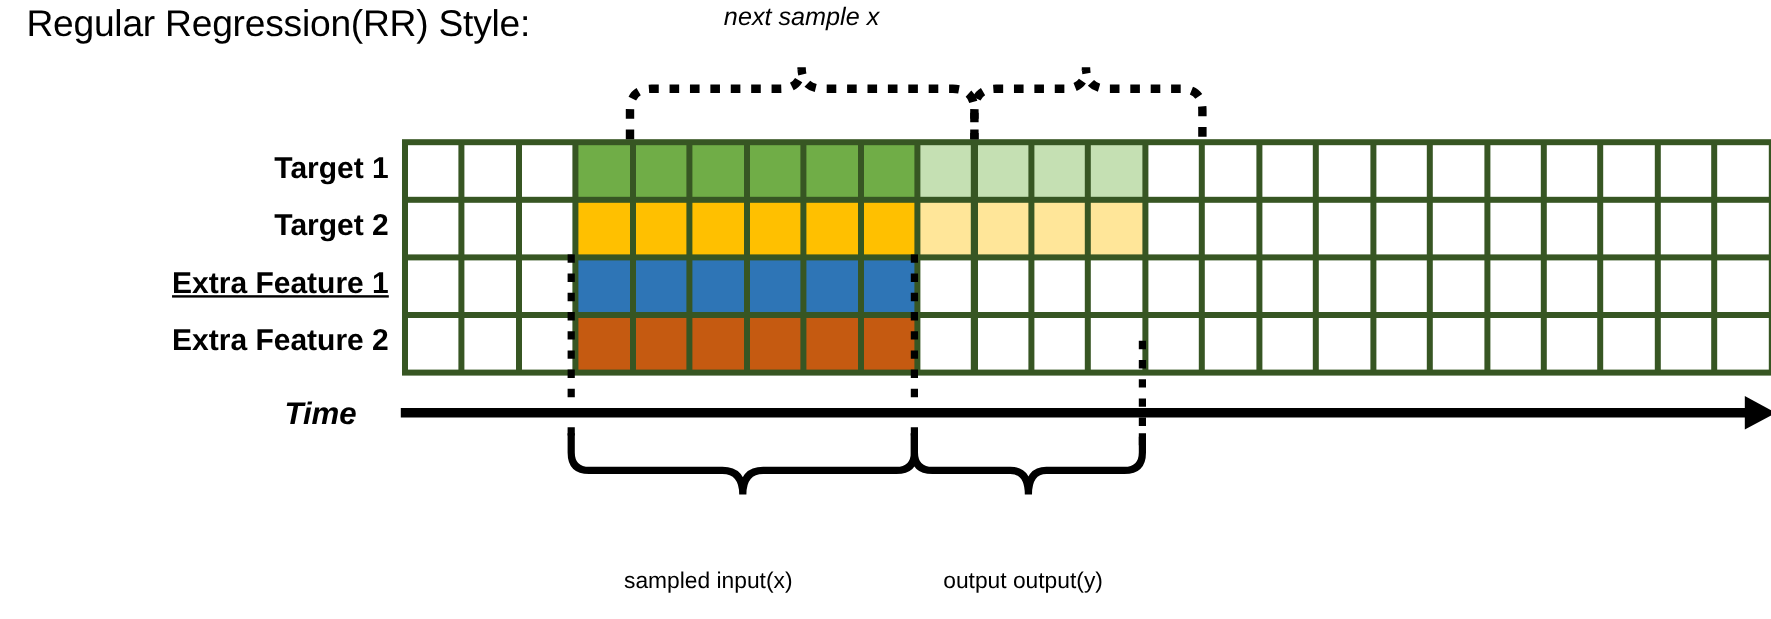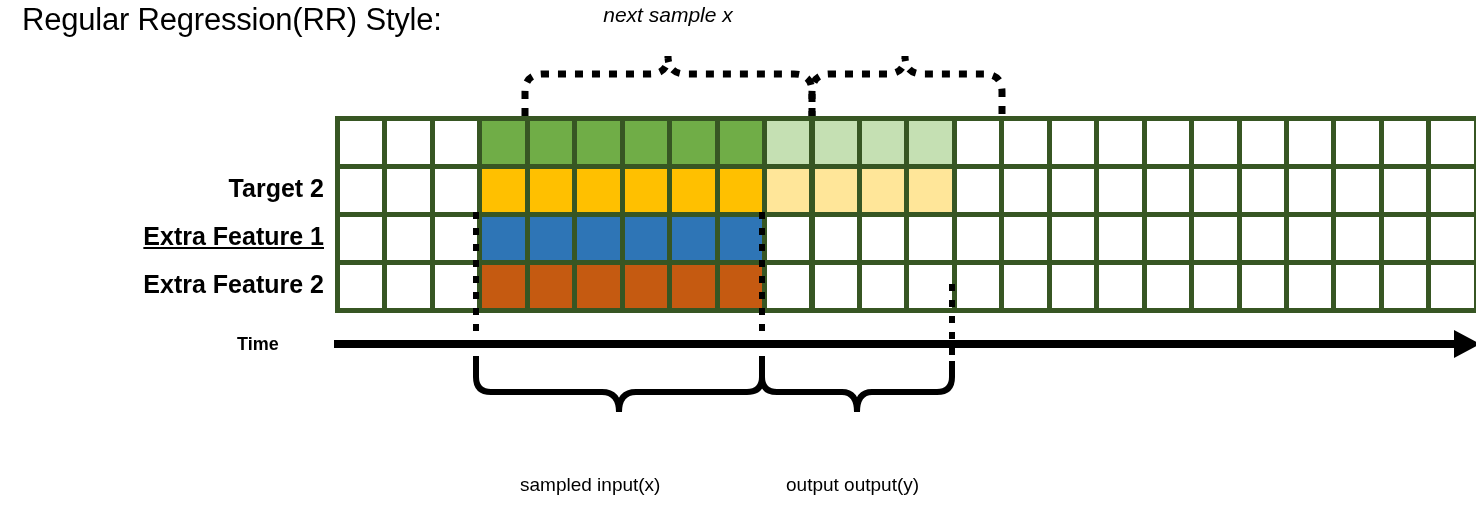--- a/index.html
+++ b/index.html
@@ -19,22 +19,22 @@
     white-space:nowrap;text-align:center;
   }
 
   .rowlabel{
     position:absolute;right:1164px;
     font-size:25px;font-weight:bold;white-space:nowrap;text-align:right;
     height:48px;line-height:48px;
   }
 
   .timelabel{
-    position:absolute;font-size:18px;font-weight:bold;white-space:nowrap;
-    height:30px;line-height:30px;
+    position:absolute;font-size:26px;font-weight:bold;white-space:nowrap;
+    height:30px;line-height:30px;font-style:italic;
   }
 
   .caption{
     position:absolute;font-size:19px;font-weight:400;white-space:pre;
     line-height:25px;
   }
 
   #gridwrap{position:absolute;}
   .gridrow{position:absolute;left:0;}
   .cell{position:absolute;top:0;}
@@ -44,20 +44,21 @@
 </style>
 </head>
 <body>
 
 <div id="stage">
 
   <div class="title">Regular Regression(RR) Style:</div>
 
   <div class="ann" style="left:561px;top:3px;width:190px;">next sample x</div>
 
+  <div class="rowlabel" style="top:116px;">Target 1</div>
   <div class="rowlabel" style="top:164px;">Target 2</div>
   <div class="rowlabel" style="top:212px;text-decoration:underline;">Extra Feature 1</div>
   <div class="rowlabel" style="top:260px;">Extra Feature 2</div>
 
   <div id="gridwrap" style="left: 323px; top: 116px; width: 1143.8px; height: 197px; background: rgb(55, 86, 35);">
       <div class="gridrow" style="top: 0px; height: 48px; width: 1143.8px;">
         <div class="cell" style="left: 5px; top: 5px; width: 42.45px; height: 43px; background: rgb(255, 255, 255);"></div>
         <div class="cell" style="left: 52.45px; top: 5px; width: 42.45px; height: 43px; background: rgb(255, 255, 255);"></div>
         <div class="cell" style="left: 99.9px; top: 5px; width: 42.45px; height: 43px; background: rgb(255, 255, 255);"></div>
         <div class="cell" style="left: 147.35px; top: 5px; width: 42.45px; height: 43px; background: rgb(112, 173, 71);"></div>

